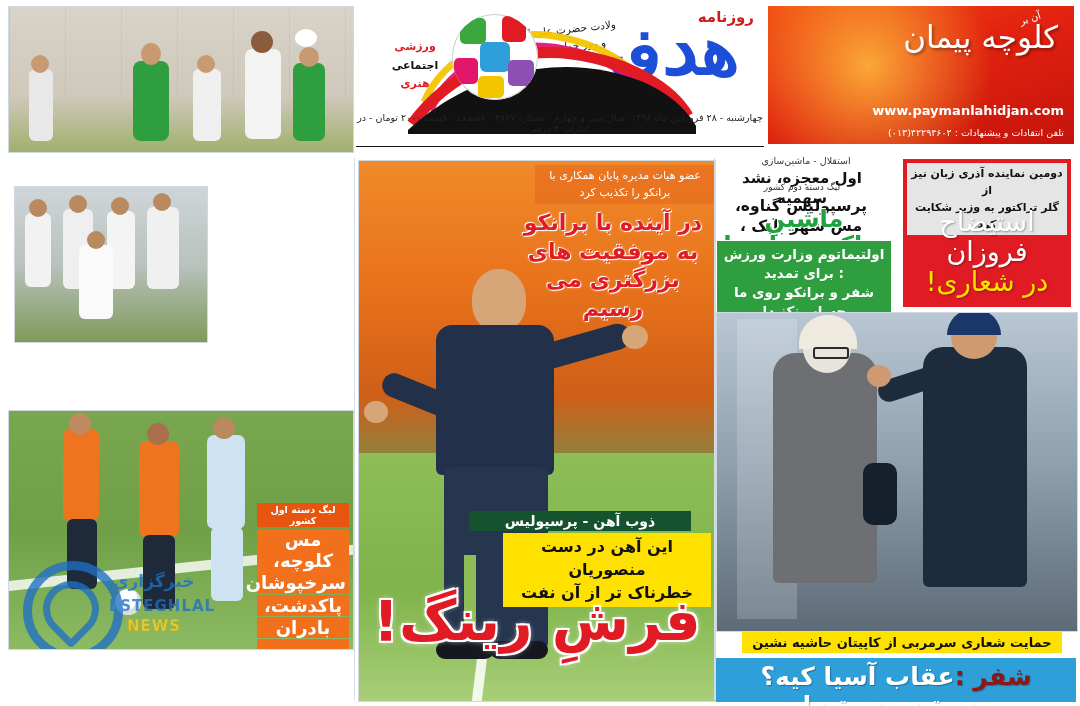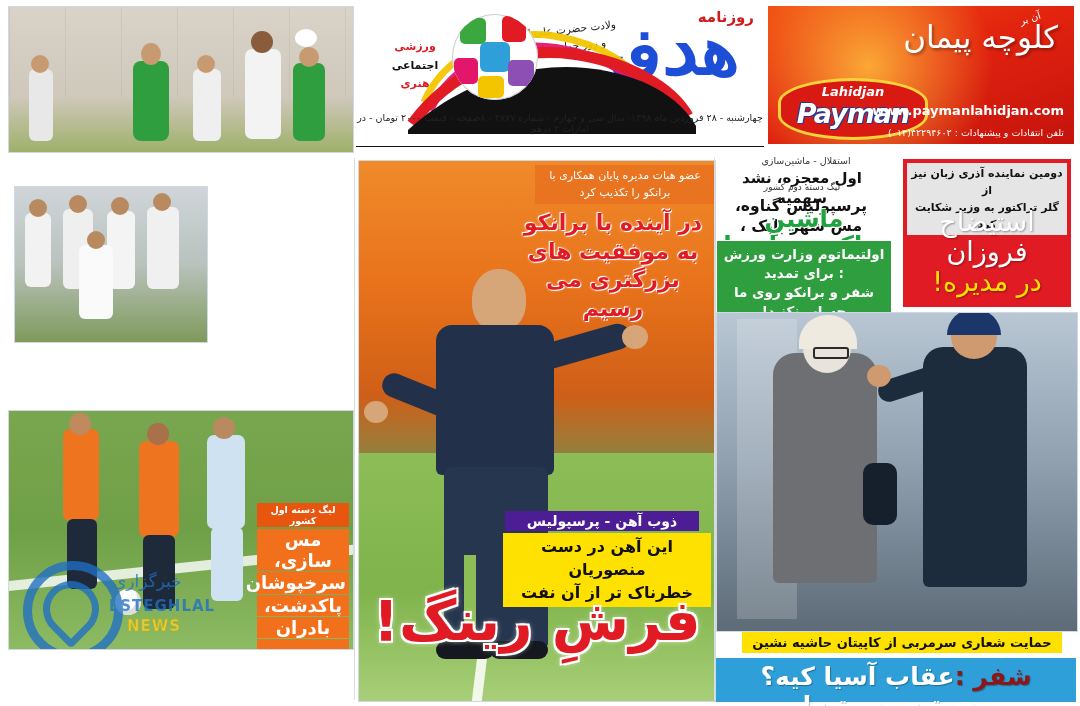--- a/index.html
+++ b/index.html
@@ -71,21 +71,21 @@
   #orange-block{position:absolute;right:4px;top:92px;width:92px;text-align:center;}
   #orange-block .kick{background:#e8550f;color:#fff;font-size:9.5px;font-weight:bold;
       padding:1px 2px;display:inline-block;}
   #orange-block .line{background:#f2701c;color:#fff;font-size:18px;font-weight:bold;
       line-height:1.18;display:block;padding:0 3px;margin-top:1px;}
   #watermark{position:absolute;left:14px;top:150px;width:170px;height:86px;opacity:.78;}
   #wm-ring{position:absolute;left:0;top:0;width:82px;height:82px;border:9px solid #1f6fc4;
       border-radius:50%;}
   #wm-inner{position:absolute;left:20px;top:20px;width:42px;height:42px;border:7px solid #1f6fc4;
       border-radius:50% 50% 50% 8%;transform:rotate(-45deg);}
-  #wm-fa{position:absolute;left:90px;top:10px;color:#1f6fc4;font-size:17px;font-weight:normal;}
+  #wm-fa{position:absolute;left:90px;top:10px;color:#1f6fc4;font-size:17px;font-weight:bold;}
   #wm-en{position:absolute;left:86px;top:36px;color:#1f6fc4;font-size:15px;font-weight:bold;
       letter-spacing:1px;}
   #wm-news{position:absolute;left:104px;top:56px;color:#f7d33a;font-size:15px;font-weight:bold;
       letter-spacing:1px;-webkit-text-stroke:.6px #cfa800;}
   #cap-bl{position:absolute;left:0;top:652px;width:356px;text-align:center;color:#d81f1f;
       font-size:16px;font-weight:bold;line-height:1.4;}
 
   
   #photo-center{left:358px;top:160px;width:356px;height:540px;border:1px solid #cfd8e3;}
   .pitch{position:absolute;left:0;right:0;bottom:0;height:46%;
@@ -117,21 +117,21 @@
       color:#fff;font-size:11px;text-align:center;line-height:1.5;padding:3px 6px;
       box-sizing:border-box;}
   #head-center{position:absolute;right:4px;top:48px;width:196px;text-align:center;
       color:#e01b24;font-size:22px;font-weight:bold;line-height:1.3;
       text-shadow:0 0 3px #fff,1px 1px 0 #fff,-1px -1px 0 #fff;}
   #oval{position:absolute;right:22px;top:194px;width:162px;height:76px;border-radius:50%;
       background:#2f9e3f;border:2px solid #fff;display:flex;align-items:center;
       justify-content:center;text-align:center;}
   #oval .txt{color:#fff;font-size:13px;font-weight:bold;line-height:1.35;}
   #oval .red{color:#e01b24;}
-  #band-kick{position:absolute;right:16px;top:350px;width:194px;background:#4c1d95;color:#fff;
+  #band-kick{position:absolute;right:24px;top:350px;width:222px;background:#14532d;color:#fff;
       font-size:14px;font-weight:bold;text-align:center;padding:2px 4px;box-sizing:border-box;}
   #band-body{position:absolute;right:4px;top:372px;width:208px;background:#ffe100;color:#111;
       font-size:16px;font-weight:bold;text-align:center;line-height:1.45;padding:2px 4px;
       box-sizing:border-box;}
   #bighead{position:absolute;right:8px;top:432px;left:8px;text-align:center;color:#e01b24;
       font-size:56px;font-weight:bold;line-height:1;
       text-shadow:0 0 6px #fff,2px 2px 0 #fff,-2px -2px 0 #fff,2px -2px 0 #fff,-2px 2px 0 #fff;}
   #mach-kick{position:absolute;left:726px;top:155px;width:160px;text-align:center;
       font-size:9.5px;color:#333;}
   #mach-sub{position:absolute;left:716px;top:168px;width:172px;text-align:center;
@@ -197,25 +197,20 @@
     </div>
 
     <div id="dateline">چهارشنبه - ۲۸ فروردین ماه ۱۳۹۸- سال سی و چهارم - شماره ۴۸۷۷ - ۸صفحه - قیمت ۲۰۰۰ تومان - در امارات ۲ درهم</div>
     <div id="mast-rule"></div>
   </div>
 
   <div id="ad">
     <div class="glow"></div>
     <div id="ad-seal">آن بر</div>
     <div id="ad-title" class="rtl">کلوچه پیمان</div>
-    <div id="ad-brand">
-      <div class="plate"></div>
-      <div class="lahidjan">Lahidjan</div>
-      <div class="payman">Payman</div>
-    </div>
     <div id="ad-url">www.paymanlahidjan.com</div>
     <div id="ad-phone">تلفن انتقادات و پیشنهادات : ۴۲۲۹۴۶۰۲(۰۱۳)</div>
   </div>
 
   <div class="photo" id="photo-tl">
     <div style="position:absolute;inset:0;background:linear-gradient(180deg,#d9d3c8 0%,#cfc8bb 62%,#9fb06a 100%);"></div>
     <div style="position:absolute;left:0;right:0;top:0;height:62%;background:repeating-linear-gradient(90deg,rgba(0,0,0,.05) 0 1px,transparent 1px 56px);"></div>
     <div style="position:absolute;left:20px;top:62px;width:24px;height:72px;background:#e8e8e8;border-radius:6px;"></div>
     <div style="position:absolute;left:22px;top:48px;width:18px;height:18px;border-radius:50%;background:#c79a72;"></div>
     <div style="position:absolute;left:124px;top:54px;width:36px;height:80px;background:#2f9e3f;border-radius:8px;"></div>
@@ -264,21 +259,21 @@
     <div style="position:absolute;left:130px;top:30px;width:40px;height:96px;background:#ef7420;border-radius:7px;"></div>
     <div style="position:absolute;left:138px;top:12px;width:22px;height:22px;border-radius:50%;background:#a97049;"></div>
     <div style="position:absolute;left:134px;top:124px;width:32px;height:74px;background:#1e2a3a;border-radius:6px;"></div>
     <div style="position:absolute;left:198px;top:24px;width:38px;height:94px;background:#cfe2f2;border-radius:7px;"></div>
     <div style="position:absolute;left:204px;top:6px;width:22px;height:22px;border-radius:50%;background:#b98a60;"></div>
     <div style="position:absolute;left:202px;top:116px;width:32px;height:74px;background:#cfe2f2;border-radius:6px;"></div>
     <div style="position:absolute;left:106px;top:178px;width:26px;height:26px;border-radius:50%;background:#fff;box-shadow:inset -4px -4px 0 #ddd;"></div>
 
     <div id="orange-block" class="rtl">
       <span class="kick">لیگ دسته اول کشور</span>
-      <span class="line">مس سازی،</span>
+      <span class="line">مس کلوچه،</span>
       <span class="line">سرخپوشان</span>
       <span class="line">پاکدشت،</span>
       <span class="line">بادران</span>
       <span class="line">در حسرت</span>
     </div>
 
     <div id="watermark">
       <div id="wm-ring"></div>
       <div id="wm-inner"></div>
       <div id="wm-fa" class="rtl">خبرگزاری</div>
@@ -335,21 +330,21 @@
     <div>شفر و برانکو روی ما حساب نکنید!</div>
   </div>
 
   <div id="red-box">
     <div class="wstrip rtl">
       <div>دومین نماینده آذری زبان نیز از</div>
       <div>گلر تراکتور به وزیر شکایت کرد</div>
     </div>
     <div class="rhead rtl">
       <div>استیضاح فروزان</div>
-      <div class="y">در مدیره!</div>
+      <div class="y">در شعاری!</div>
     </div>
   </div>
 
   <div class="photo" id="photo-br">
     <div style="position:absolute;inset:0;background:linear-gradient(180deg,#b9c7d4 0%,#8f9fae 48%,#5d6b77 100%);"></div>
     <div style="position:absolute;left:20px;top:6px;width:60px;height:300px;background:rgba(255,255,255,.18);"></div>
     <div style="position:absolute;left:56px;top:40px;width:104px;height:230px;background:#6d6f72;border-radius:22px 22px 6px 6px;"></div>
     <div style="position:absolute;left:86px;top:10px;width:48px;height:50px;border-radius:50%;background:#e8e4dc;"></div>
     <div style="position:absolute;left:82px;top:2px;width:58px;height:34px;border-radius:28px 28px 0 0;background:#efeae0;"></div>
     <div style="position:absolute;left:96px;top:34px;width:32px;height:8px;border:2px solid #2a2a2a;border-radius:3px;"></div>

